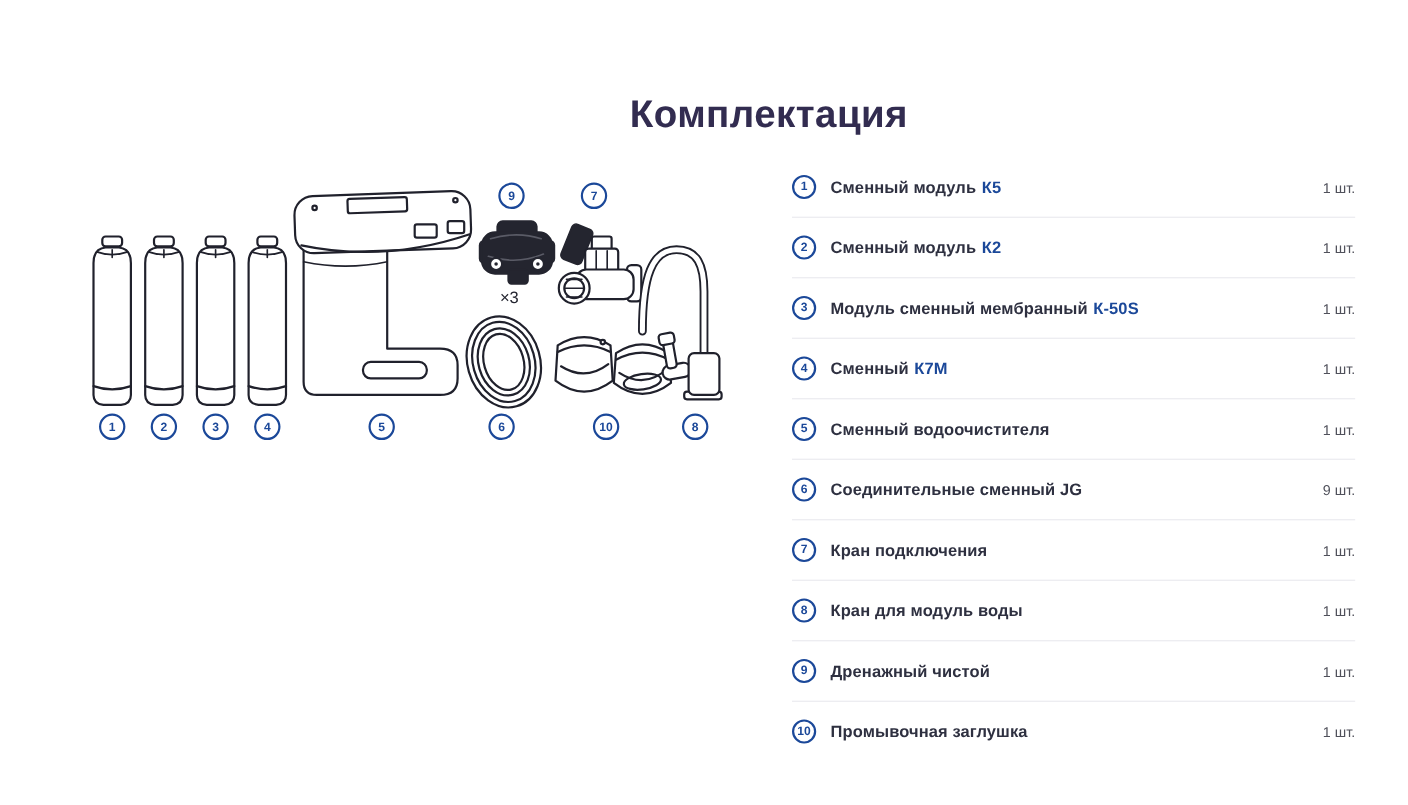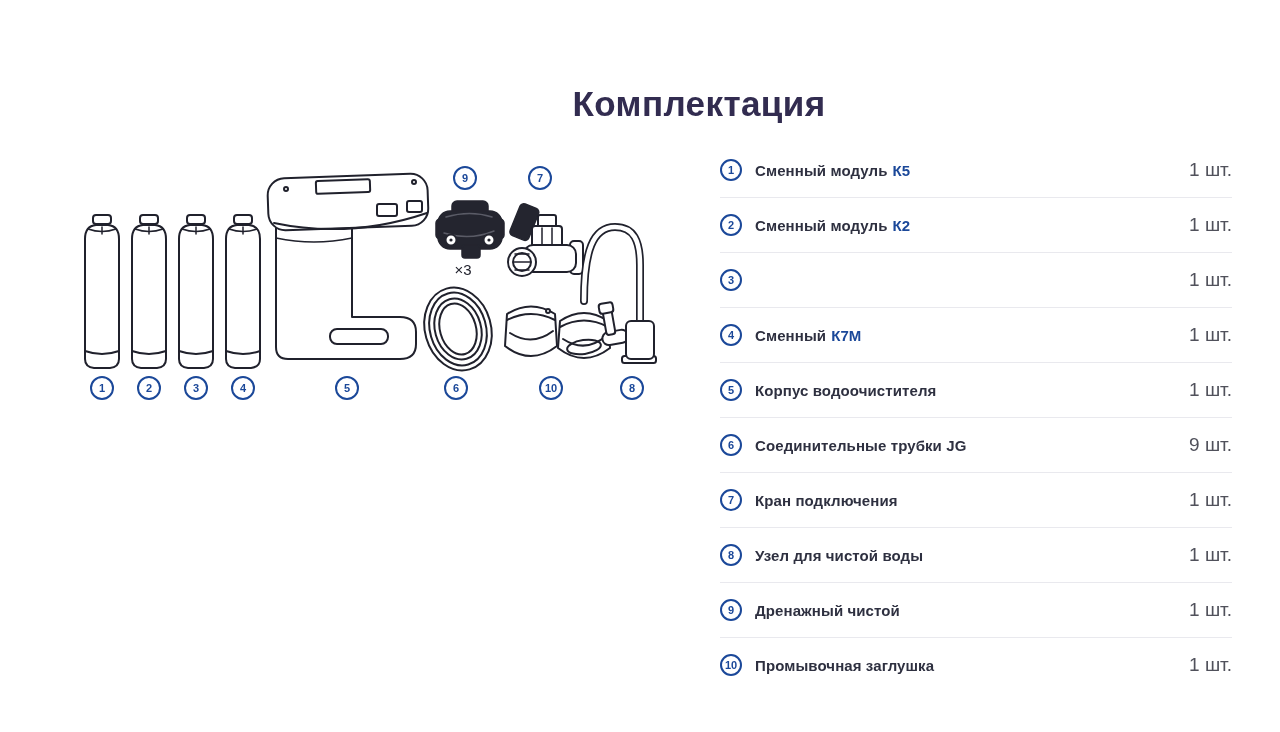--- a/index.html
+++ b/index.html
@@ -26,21 +26,21 @@
   .row:last-child{border-bottom:none;}
   .badge{
     flex:0 0 auto;width:22px;height:22px;border:2px solid #1b4899;border-radius:50%;
     display:flex;align-items:center;justify-content:center;margin-right:13px;
     box-sizing:border-box;
   }
   .badge-n{font-size:11px;font-weight:700;color:#1b4899;line-height:1;}
   .name{font-size:15px;font-weight:600;color:#2e3040;letter-spacing:.1px;}
   .code{color:#1b4899;font-weight:700;margin-left:5px;}
   .code:empty{display:none;margin-left:0;}
-  .qty{margin-left:auto;font-size:19px;font-weight:400;color:#50515b;white-space:nowrap;text-align:right;}
+  .qty{margin-left:auto;font-size:13px;font-weight:400;color:#50515b;white-space:nowrap;text-align:right;}
 
   
   .diagram{position:absolute;left:80px;top:163px;}
   .ln{fill:#ffffff;stroke:#20212c;stroke-width:2;stroke-linejoin:round;}
   .ln-n{fill:none;stroke:#20212c;stroke-width:2;stroke-linejoin:round;stroke-linecap:round;}
   .ln-t{fill:none;stroke:#20212c;stroke-width:1.5;stroke-linecap:round;}
   .dk{fill:#24252f;stroke:#24252f;stroke-width:1.5;stroke-linejoin:round;}
   .sheen{fill:none;stroke:#5a5b66;stroke-width:1.5;stroke-linecap:round;}
   .tube-outer{fill:none;stroke:#20212c;stroke-width:8;stroke-linecap:round;}
   .tube-inner{fill:none;stroke:#ffffff;stroke-width:4.6;stroke-linecap:round;}
@@ -216,69 +216,72 @@
       <span class="name">
         <span class="name-text">Сменный модуль</span><span class="code">К2</span>
       </span>
       <span class="qty">1 шт.</span>
     </div>
 
     <div class="row">
       <span class="badge">
         <span class="badge-n">3</span>
       </span>
+      <span class="name">
+        <span class="name-text">Модуль сменный мембранный</span><span class="code">К-50S</span>
+      </span>
       <span class="qty">1 шт.</span>
     </div>
 
     <div class="row">
       <span class="badge">
         <span class="badge-n">4</span>
       </span>
       <span class="name">
         <span class="name-text">Сменный</span><span class="code">К7М</span>
       </span>
       <span class="qty">1 шт.</span>
     </div>
 
     <div class="row">
       <span class="badge">
         <span class="badge-n">5</span>
       </span>
       <span class="name">
-        <span class="name-text">Корпус водоочистителя</span>
+        <span class="name-text">Сменный водоочистителя</span>
       </span>
       <span class="qty">1 шт.</span>
     </div>
 
     <div class="row">
       <span class="badge">
         <span class="badge-n">6</span>
       </span>
       <span class="name">
-        <span class="name-text">Соединительные трубки JG</span>
+        <span class="name-text">Соединительные сменный JG</span>
       </span>
       <span class="qty">9 шт.</span>
     </div>
 
     <div class="row">
       <span class="badge">
         <span class="badge-n">7</span>
       </span>
       <span class="name">
         <span class="name-text">Кран подключения</span>
       </span>
       <span class="qty">1 шт.</span>
     </div>
 
     <div class="row">
       <span class="badge">
         <span class="badge-n">8</span>
       </span>
       <span class="name">
-        <span class="name-text">Узел для чистой воды</span>
+        <span class="name-text">Кран для модуль воды</span>
       </span>
       <span class="qty">1 шт.</span>
     </div>
 
     <div class="row">
       <span class="badge">
         <span class="badge-n">9</span>
       </span>
       <span class="name">
         <span class="name-text">Дренажный чистой</span>

